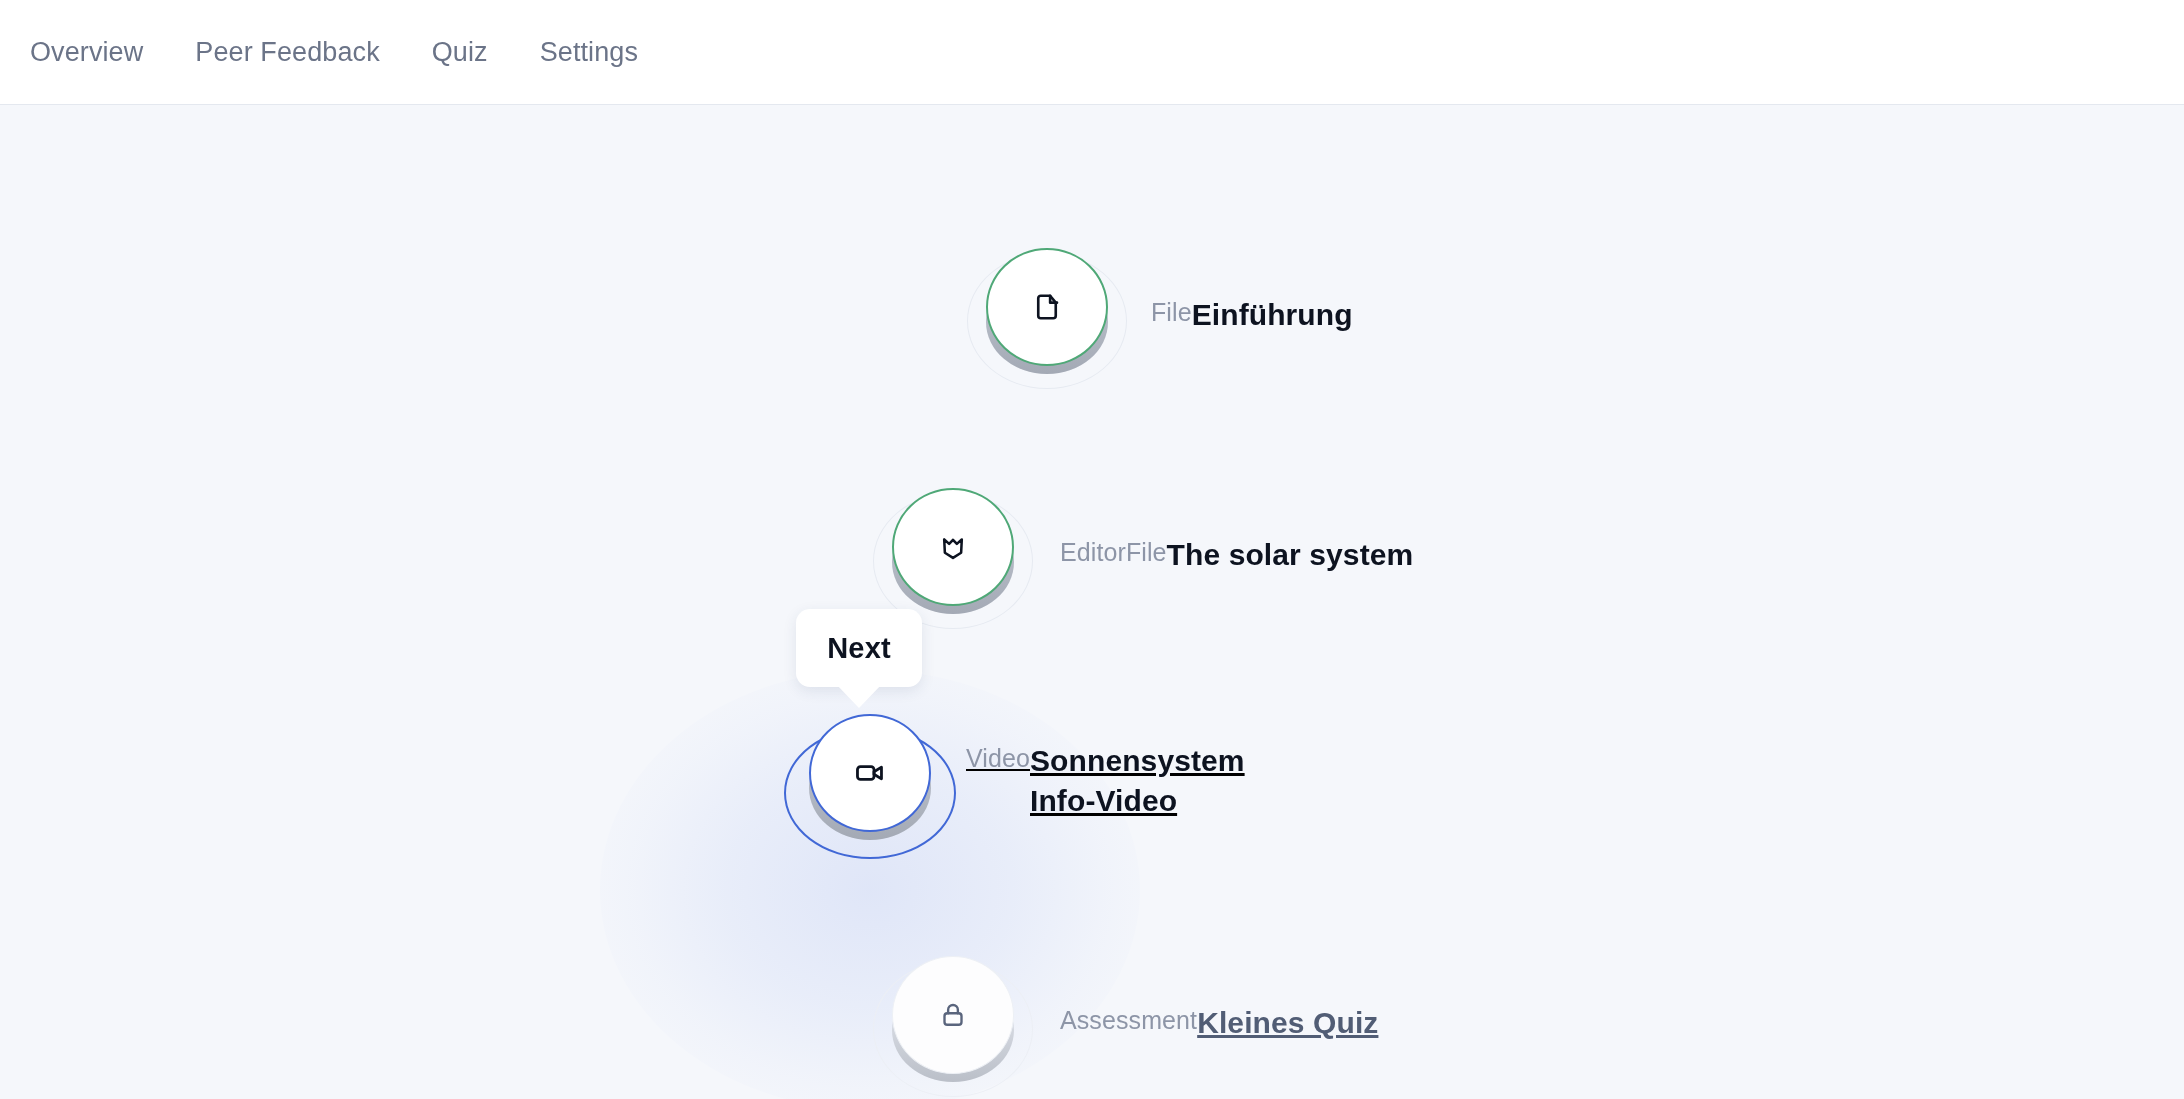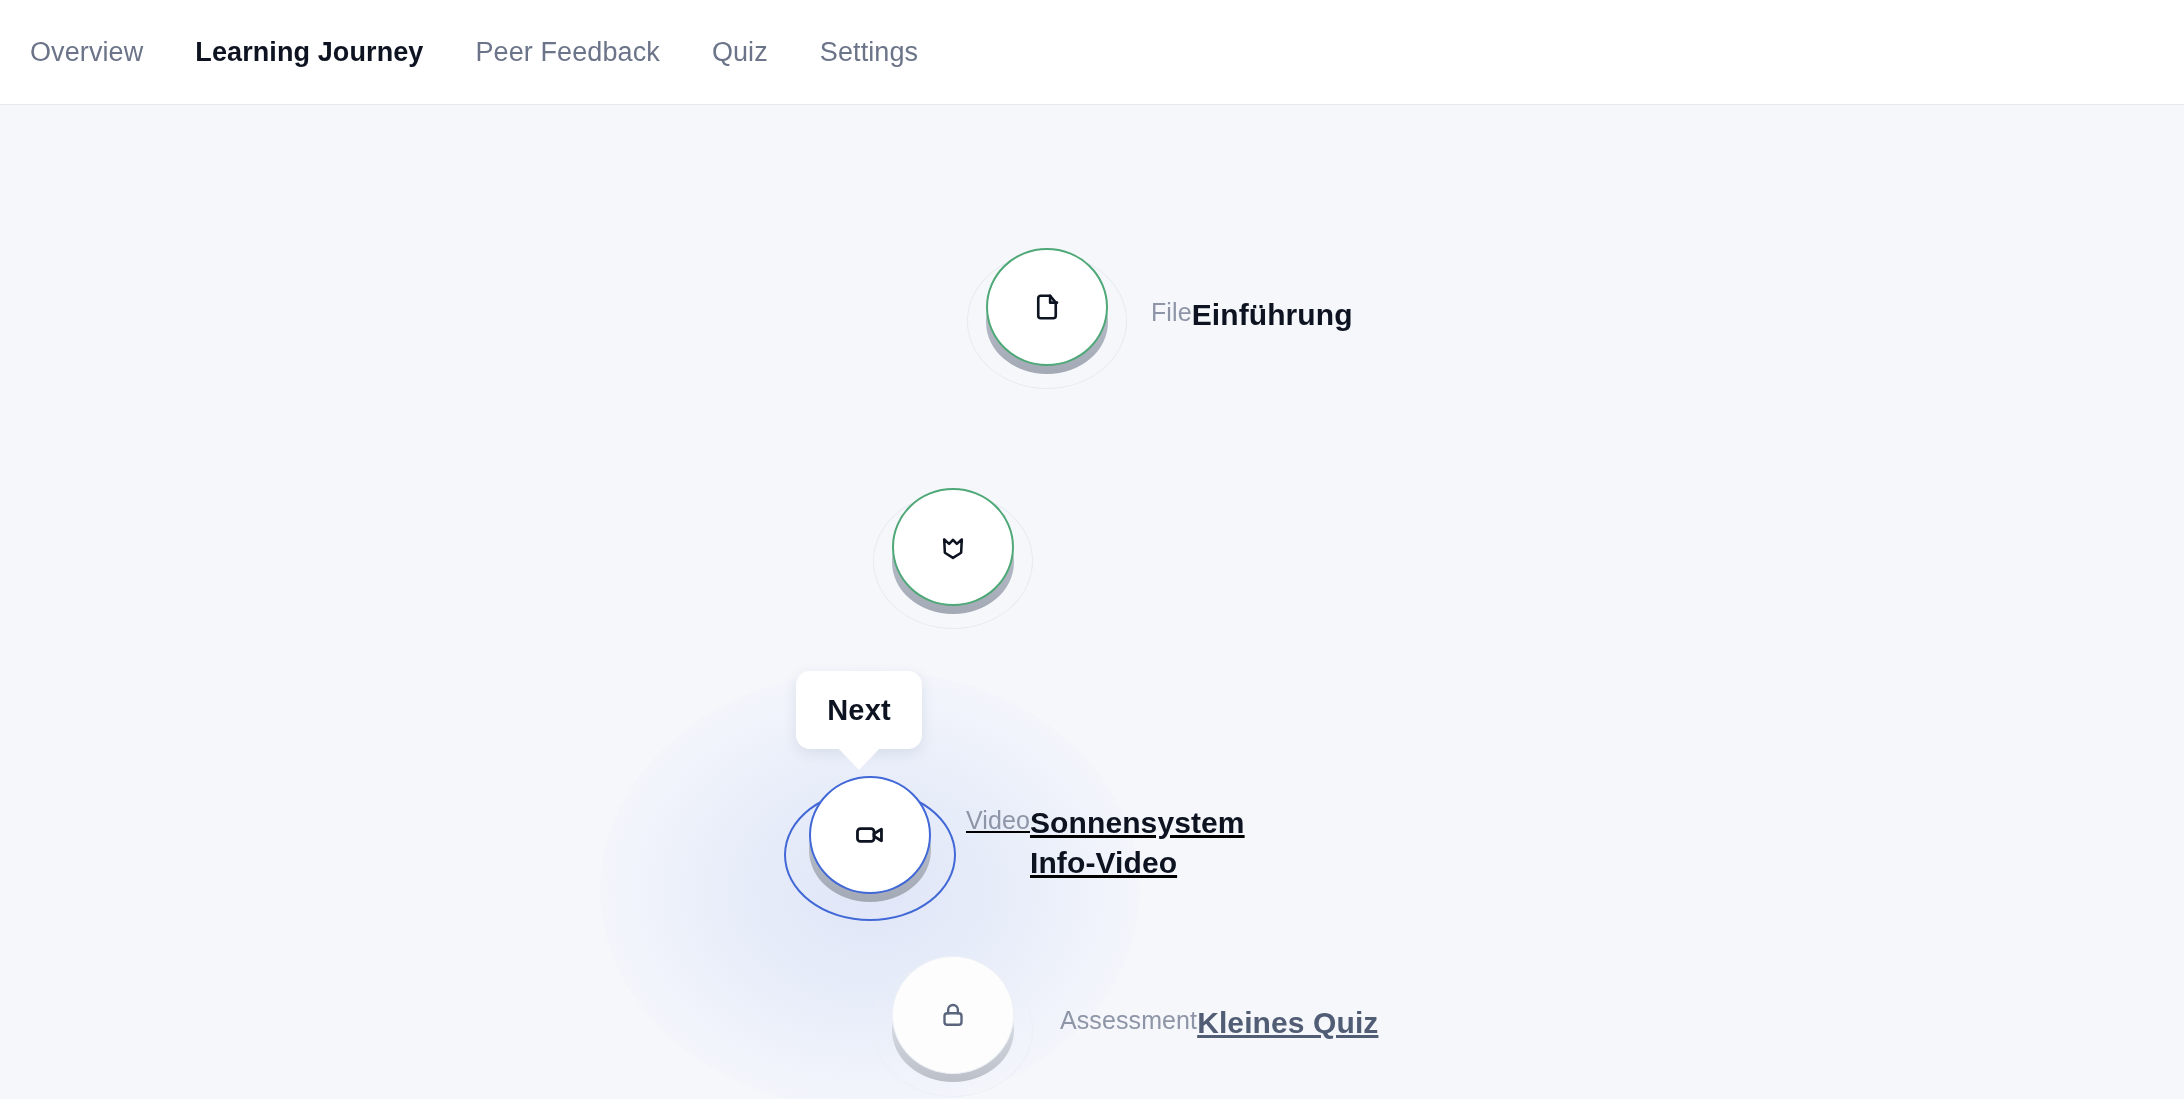--- a/index.html
+++ b/index.html
@@ -217,21 +217,20 @@
   }
   .node-row.locked .node-kind { color: #8d95a7; }
   .node-row.locked .node-title { color: #515d75; text-decoration: underline; }
 </style>
 </head>
 <body>
 
 <div class="topbar">
   <div class="nav-tabs">
     <button class="nav-tab">Overview</button>
-    <button class="nav-tab active">Learning Journey</button>
     <button class="nav-tab">Peer Feedback</button>
     <button class="nav-tab">Quiz</button>
     <button class="nav-tab">Settings</button>
   </div>
 </div>
 
 <div class="stage">
 
   <div class="active-glow"></div>
 
@@ -259,23 +258,27 @@
       <div class="puck-halo"></div>
       <div class="puck-body"></div>
       <div class="puck-top">
         <span class="puck-icon">
           <svg width="32" height="32" viewBox="0 0 24 24" fill="none" stroke="#0d1320" stroke-width="1.9" stroke-linecap="round" stroke-linejoin="round">
             <path d="M5.4 6.3 5.9 16.3 12 20.2 18.1 16.3 18.6 6.3 14.9 9.7 12 6.6 9.1 9.7 Z"></path>
           </svg>
         </span>
       </div>
     </div>
-  </div>
-
-  <div class="node-row" style="left:790px; top:658px; z-index:5;">
+    <div class="node-text" style="margin-left:27px;">
+      <span class="node-kind">EditorFile</span>
+      <span class="node-title">The solar system</span>
+    </div>
+  </div>
+
+  <div class="node-row" style="left:790px; top:596px; z-index:5;">
     <div class="puck active">
       <div class="tooltip">
         <span class="tooltip-label">Next</span>
         <span class="tooltip-tail"></span>
       </div>
       <div class="puck-halo"></div>
       <div class="puck-body"></div>
       <div class="puck-top">
         <span class="puck-icon">
           <svg width="32" height="32" viewBox="0 0 24 24" fill="none" stroke="#0d1320" stroke-width="2.1" stroke-linecap="round" stroke-linejoin="round">

